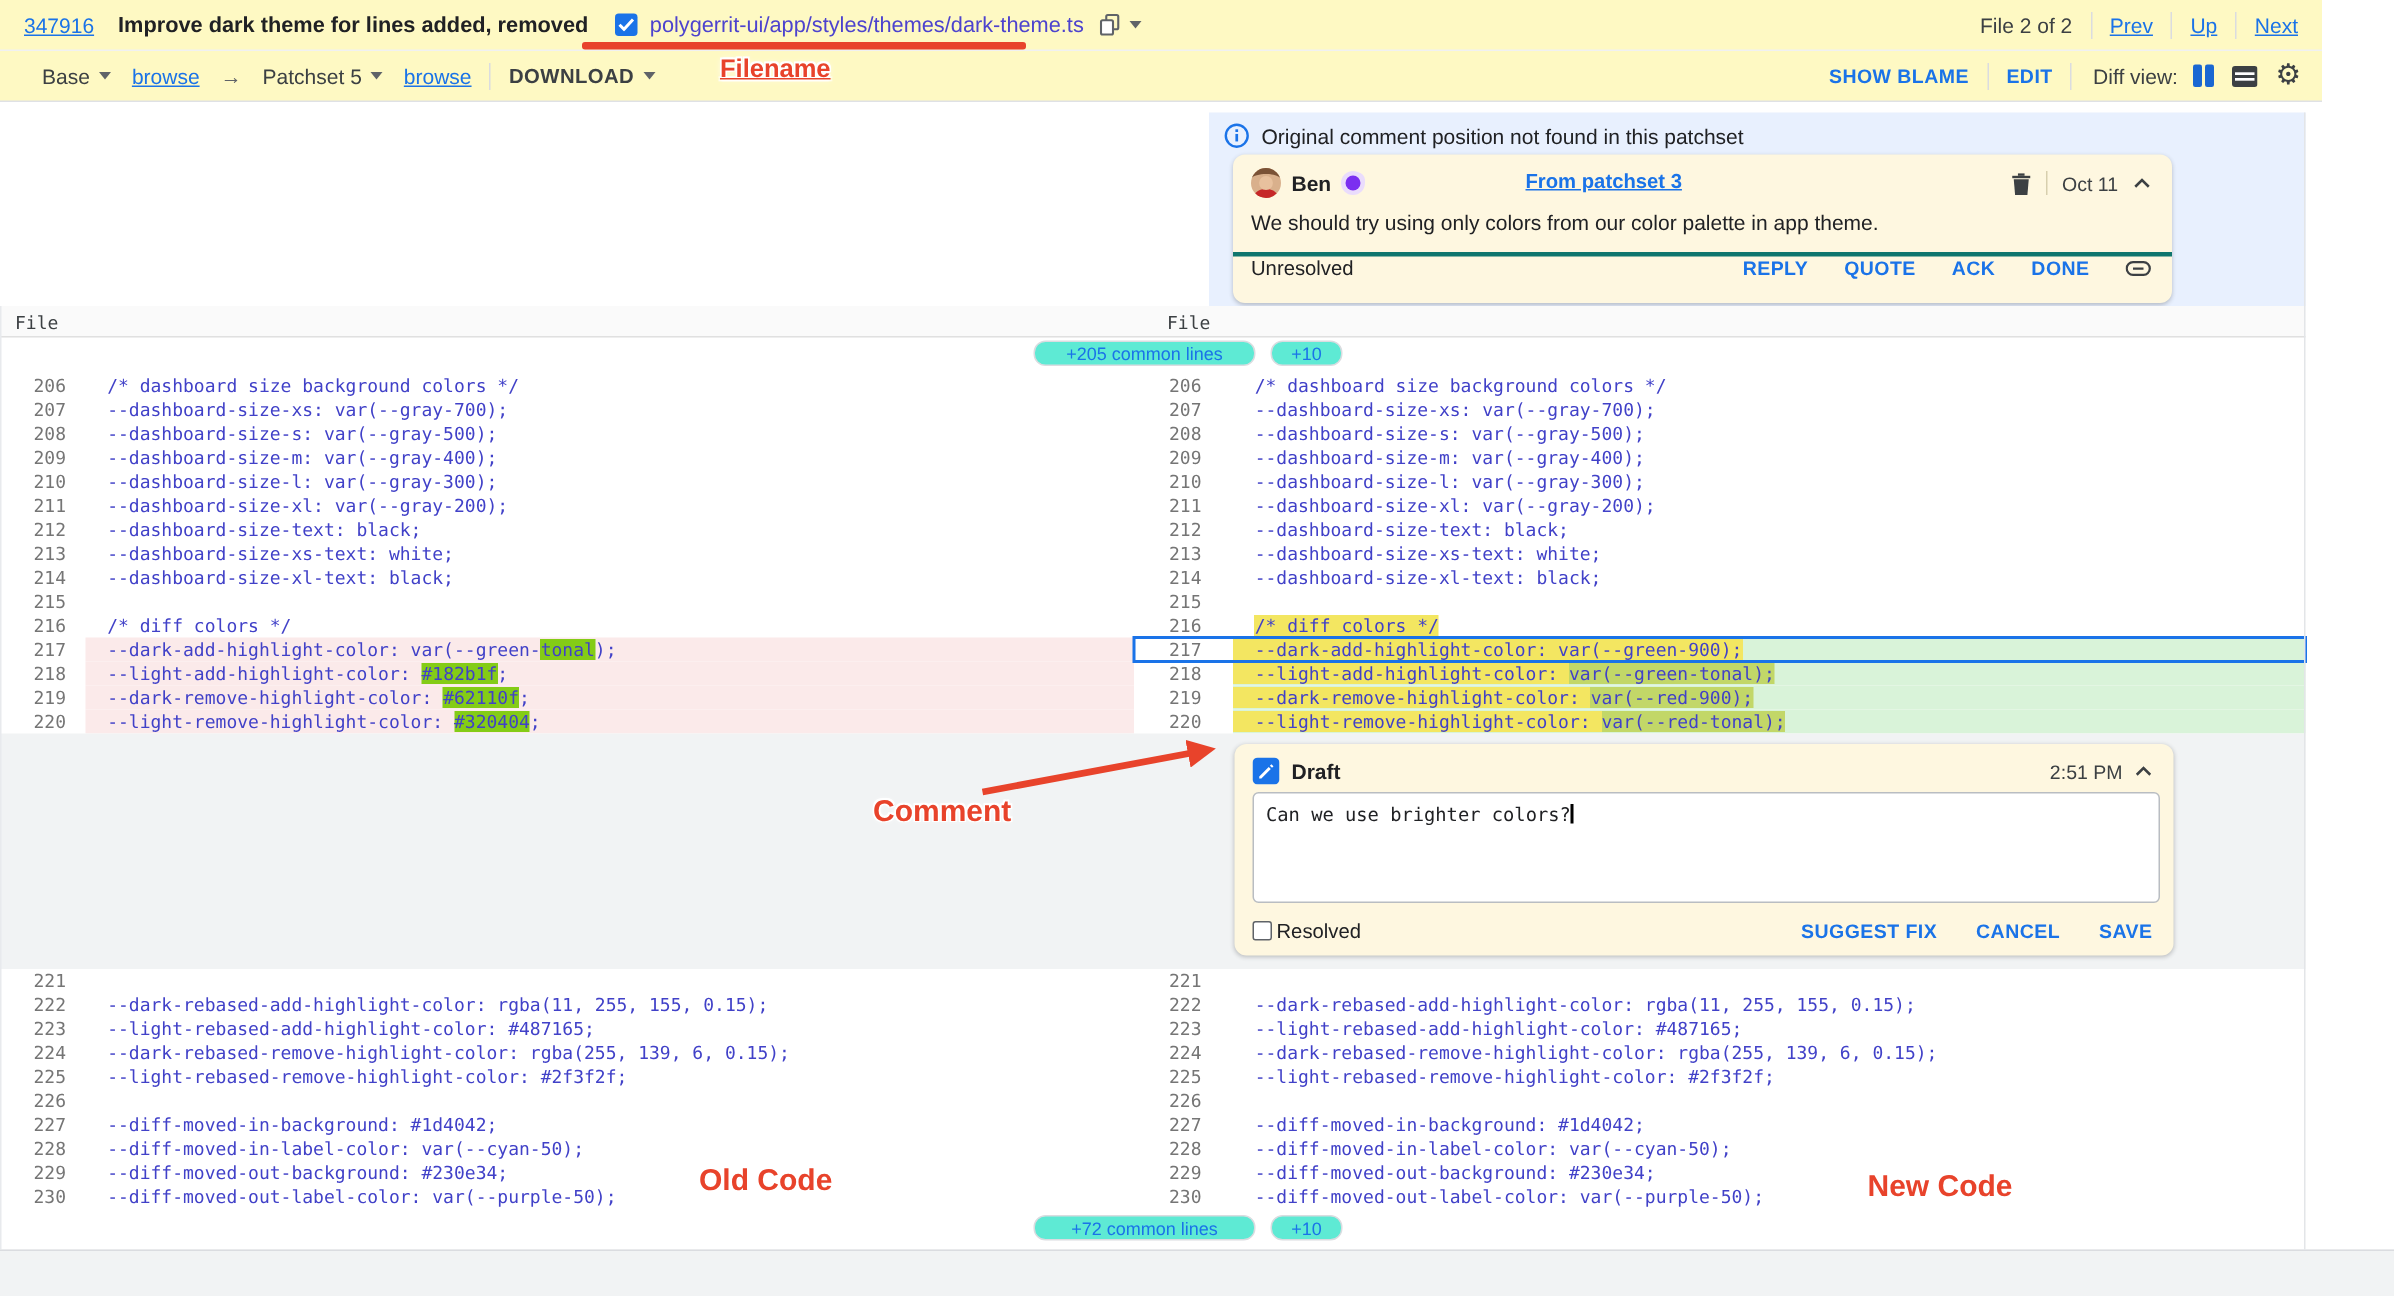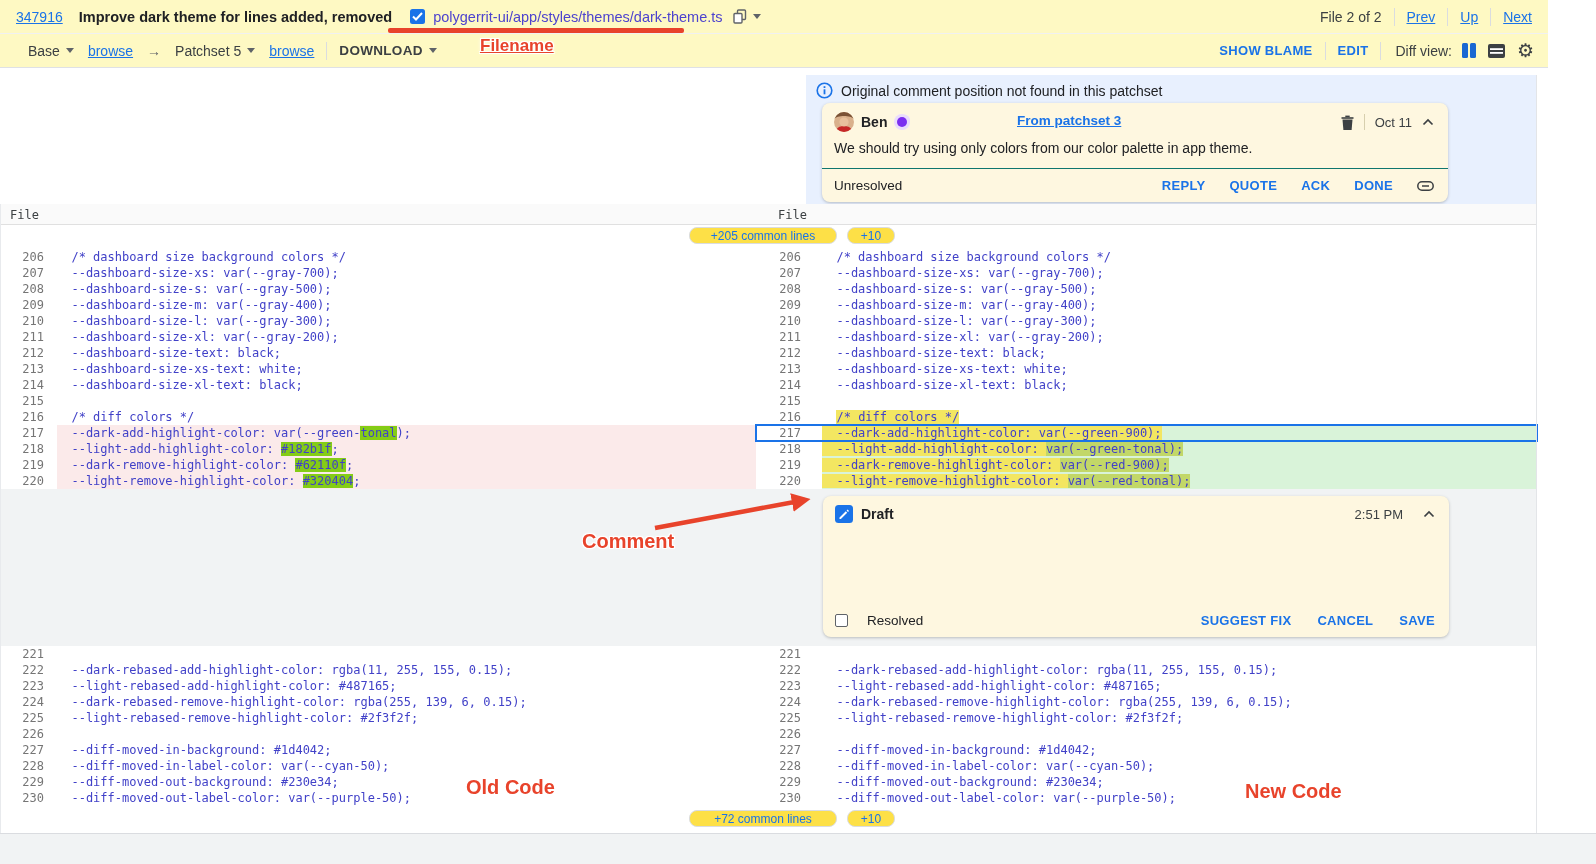--- a/index.html
+++ b/index.html
@@ -40,29 +40,29 @@
   .t-head { height:30px; display:flex; align-items:center; padding:8px 14px 0 12px; position:relative; }
   .t-name { font-weight:700; font-size:14px; margin-left:7px; }
   .badge-moon { width:16px; height:16px; border-radius:50%; background:#eadcfc; margin-left:7px; position:relative; display:inline-block; }
   .badge-moon::after { content:""; position:absolute; left:3px; top:3px; width:10px; height:10px; border-radius:50%;
                        background:#7b2ff0; box-shadow:3px -2px 0 0 #eadcfc; }
   .t-from { position:absolute; left:195px; top:10px; font-size:13.5px;font-weight:bold; }
   .t-right { margin-left:auto; display:flex; align-items:center; gap:10px; }
   .t-sep { width:1px; height:16px; background:#d7cfae; }
   .t-date { font-size:13px; color:#3c4043; }
   .t-msg { padding:7px 12px 0; font-size:14px; color:#202124; }
-  .t-foot { margin-top:auto; height:34px; border-top:1px solid #0f766e; display:flex; align-items:center; padding:0 14px 0 12px; }
+  .t-foot { margin-top:auto; height:34px; border-top:3px solid #0f766e; display:flex; align-items:flex-start; padding:0 14px 0 12px; }
   .t-status { font-size:13.5px; }
   .t-actions { margin-left:auto; display:flex; align-items:center; gap:24px; }
   .icon-btn { cursor:pointer; display:inline-flex; }
 
   
   #file-head { position:absolute; left:0; top:204px; width:1537px; height:21px; background:#fafafa; border-bottom:1px solid #e0e0e0; }
   .file-lbl { position:absolute; top:3px; font:12px/16px "DejaVu Sans Mono", monospace; color:#3c4043; }
-  .chip { position:absolute; height:17px; border:1px solid #dadce0; border-radius:8px; background:#fde047; color:#1a73e8;
+  .chip { position:absolute; height:17px; border:1px solid #dadce0; border-radius:8px; background:#5eead4; color:#1a73e8;
           font-size:12px; display:flex; align-items:center; justify-content:center; cursor:pointer; }
   .pane { position:absolute; font:12px/16px "DejaVu Sans Mono", monospace; color:#4141c8; }
   .row { display:flex; height:16px; white-space:pre; }
   .ln { color:#757575; text-align:right; flex:none; }
   .pane.pl .ln { width:57px; padding-right:13px; }
   .pane.pr .ln { width:66px; padding-right:21px; }
   .code { flex:1; }
   .row.removed .code { background:#fbeaea; }
   .row.added .code { background:#d9f3d9; }
   .ip { background:#84cc16; }
@@ -72,28 +72,28 @@
   #gray-band { position:absolute; left:0; top:489px; width:1537px; height:157px; background:#f1f3f4; }
   #tbl-right { position:absolute; left:1536px; top:75px; width:1px; height:758px; background:#e3e5e8; }
   #tbl-left { position:absolute; left:0; top:204px; width:1px; height:629px; background:#e8eaed; }
   #footer { position:absolute; left:0; top:833px; width:1596px; height:31px; background:#f1f3f4; border-top:1px solid #dadce0; }
 
   
   #draft { position:absolute; left:823px; top:496px; width:626px; height:141px; background:#fef7e0;
            border-radius:8px; box-shadow:0 1px 3px rgba(60,64,67,.3); }
   .d-head { height:28px; display:flex; align-items:center; padding:8px 14px 0 12px; }
   .d-title { font-weight:700; font-size:14px; margin-left:8px; }
-  .d-right { margin-left:auto; display:flex; align-items:center; gap:20px; }
+  .d-right { margin-left:auto; display:flex; align-items:center; gap:8px; }
   .d-time { font-size:13px; color:#3c4043; }
   .d-text { position:absolute; left:12px; right:9px; top:32px; height:74px; background:#fff; border:1px solid #b9bdc2;
             border-radius:4px; padding:6px 8px; font:12.5px/16px "DejaVu Sans Mono", monospace; color:#202124; }
   .tcaret { display:inline-block; width:1.5px; height:13px; background:#000; vertical-align:-2px; }
   .d-foot { position:absolute; left:0; right:0; bottom:0; height:33px; display:flex; align-items:center; padding:0 14px 0 12px; }
   .cbox { width:13px; height:13px; border:1.6px solid #5f6368; border-radius:2px; background:#fff; cursor:pointer; }
-  .d-res { font-size:13.5px; margin-left:19px; }
+  .d-res { font-size:13.5px; margin-left:3px; }
   .d-actions { margin-left:auto; display:flex; gap:26px; }
 
   
   .anno { position:absolute; color:#e8432b; font-weight:700; z-index:50;
           text-shadow:-1px -1px 0 #fff, 1px -1px 0 #fff, -1px 1px 0 #fff, 1px 1px 0 #fff, 0 0 4px #fff; }
   #anno-underline { position:absolute; left:388px; top:28px; width:296px; height:4.5px; background:#e8432b; border-radius:2px; z-index:50; }
   #anno-filename { left:480px; top:36px; font-size:17px;text-decoration:underline; }
   #anno-comment { left:582px; top:530px; font-size:20px; }
   #anno-old { left:466px; top:776px; font-size:20px; }
   #anno-new { left:1245px; top:780px; font-size:20px; }
@@ -310,20 +310,21 @@
       <span class="d-title">Draft</span>
       <span class="d-right">
         <span class="d-time">2:51 PM</span>
         <span class="icon-btn">
           <svg width="12" height="8" viewBox="0 0 12 8">
               <polyline points="1.5,6.5 6,2 10.5,6.5" fill="none" stroke="#3c4043" stroke-width="1.7"></polyline>
             </svg>
         </span>
       </span>
     </div>
+    <div class="d-text"><span>Can we use brighter colors?</span><span class="tcaret"></span></div>
     <div class="d-foot">
       <span class="cbox"></span>
       <span class="d-res">Resolved</span>
       <span class="d-actions">
         <span class="lnk2">SUGGEST FIX</span>
         <span class="lnk2">CANCEL</span>
         <span class="lnk2">SAVE</span>
       </span>
     </div>
   </div>

